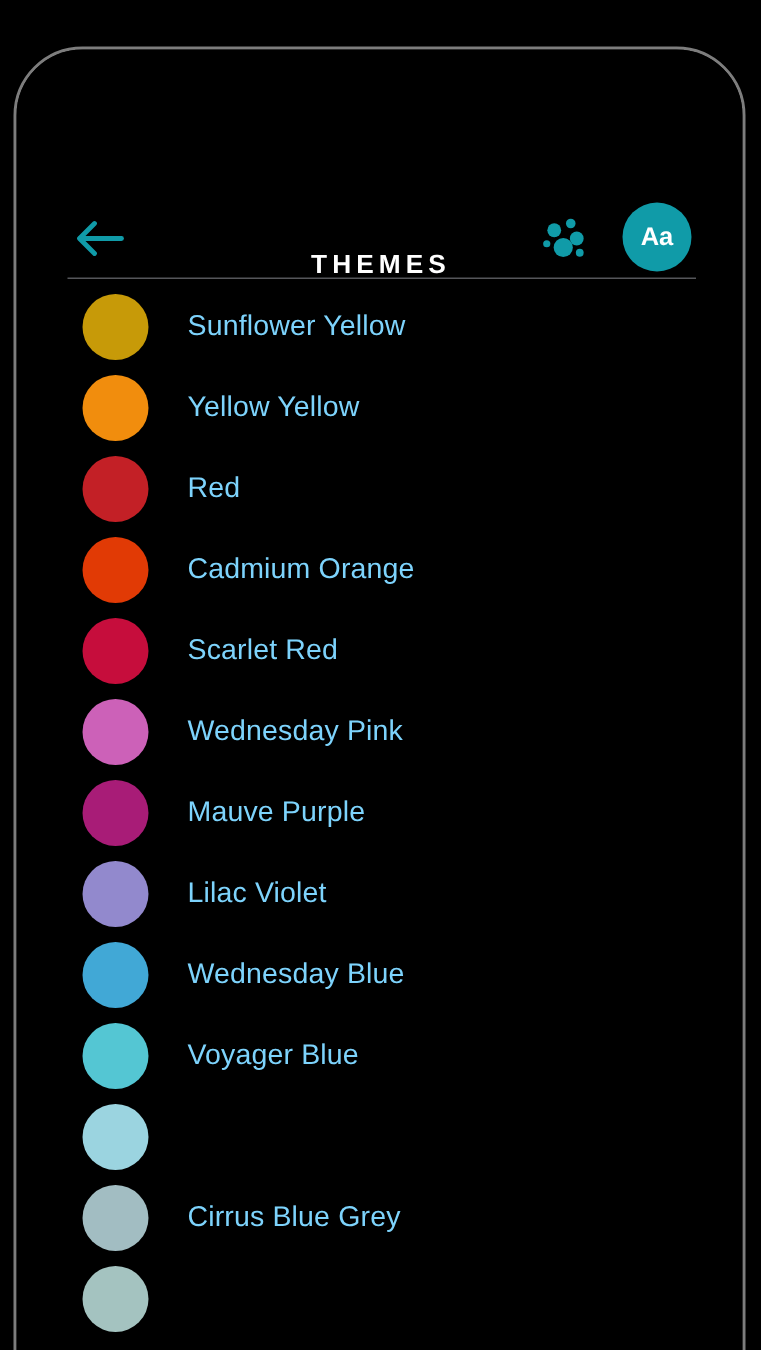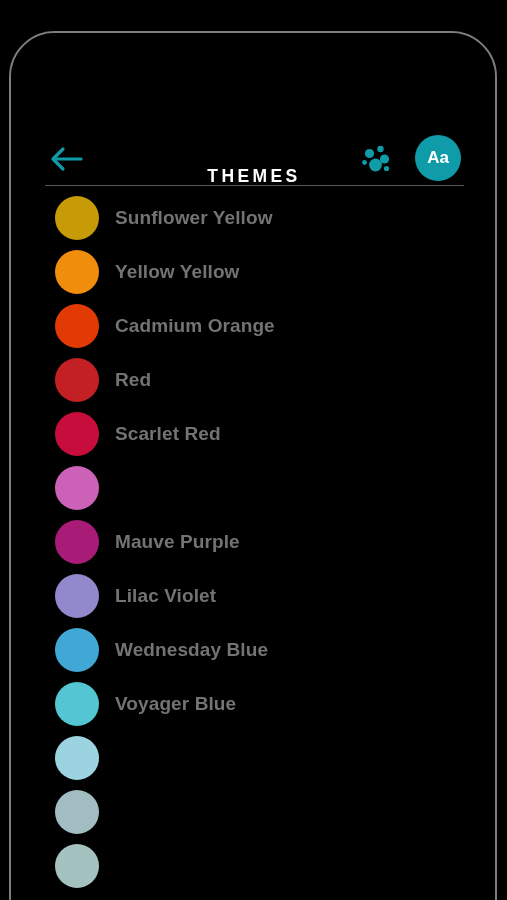--- a/index.html
+++ b/index.html
@@ -98,24 +98,24 @@
     align-items:center;
     cursor:pointer;
   }
   .swatch {
     width:44px; height:44px;
     border-radius:50%;
     margin-left:44px;
     flex:0 0 auto;
   }
   .theme-label {
-    margin-left:16px;
-    color:#737373;
+    margin-left:26px;
+    color:#7dd3fc;
     font-size:19px;
-    font-weight:bold;
+    font-weight:normal;
     letter-spacing:0.1px;
     white-space:nowrap;
   }
 </style>
 </head>
 <body>
 
 <div id="screenshot">
   <div class="phone-frame">
     <div class="screen">
@@ -152,33 +152,34 @@
       <div class="theme-list">
           <div class="theme-row">
             <div class="swatch" style="background: rgb(199, 154, 8);"></div>
             <div class="theme-label">Sunflower Yellow</div>
           </div>
           <div class="theme-row">
             <div class="swatch" style="background: rgb(241, 141, 13);"></div>
             <div class="theme-label">Yellow Yellow</div>
           </div>
           <div class="theme-row">
+            <div class="swatch" style="background: rgb(195, 32, 38);"></div>
+            <div class="theme-label">Red</div>
+          </div>
+          <div class="theme-row">
             <div class="swatch" style="background: rgb(225, 58, 5);"></div>
             <div class="theme-label">Cadmium Orange</div>
           </div>
           <div class="theme-row">
-            <div class="swatch" style="background: rgb(195, 32, 38);"></div>
-            <div class="theme-label">Red</div>
-          </div>
-          <div class="theme-row">
             <div class="swatch" style="background: rgb(198, 13, 60);"></div>
             <div class="theme-label">Scarlet Red</div>
           </div>
           <div class="theme-row">
             <div class="swatch" style="background: rgb(204, 97, 184);"></div>
+            <div class="theme-label">Wednesday Pink</div>
           </div>
           <div class="theme-row">
             <div class="swatch" style="background: rgb(168, 28, 119);"></div>
             <div class="theme-label">Mauve Purple</div>
           </div>
           <div class="theme-row">
             <div class="swatch" style="background: rgb(146, 137, 205);"></div>
             <div class="theme-label">Lilac Violet</div>
           </div>
           <div class="theme-row">
@@ -187,20 +188,21 @@
           </div>
           <div class="theme-row">
             <div class="swatch" style="background: rgb(84, 198, 211);"></div>
             <div class="theme-label">Voyager Blue</div>
           </div>
           <div class="theme-row">
             <div class="swatch" style="background: rgb(155, 212, 224);"></div>
           </div>
           <div class="theme-row">
             <div class="swatch" style="background: rgb(162, 189, 194);"></div>
+            <div class="theme-label">Cirrus Blue Grey</div>
           </div>
           <div class="theme-row">
             <div class="swatch" style="background: rgb(164, 195, 192);"></div>
             <div class="theme-label"></div>
           </div>
         </div>
 
     </div>
   </div>
 </div>

